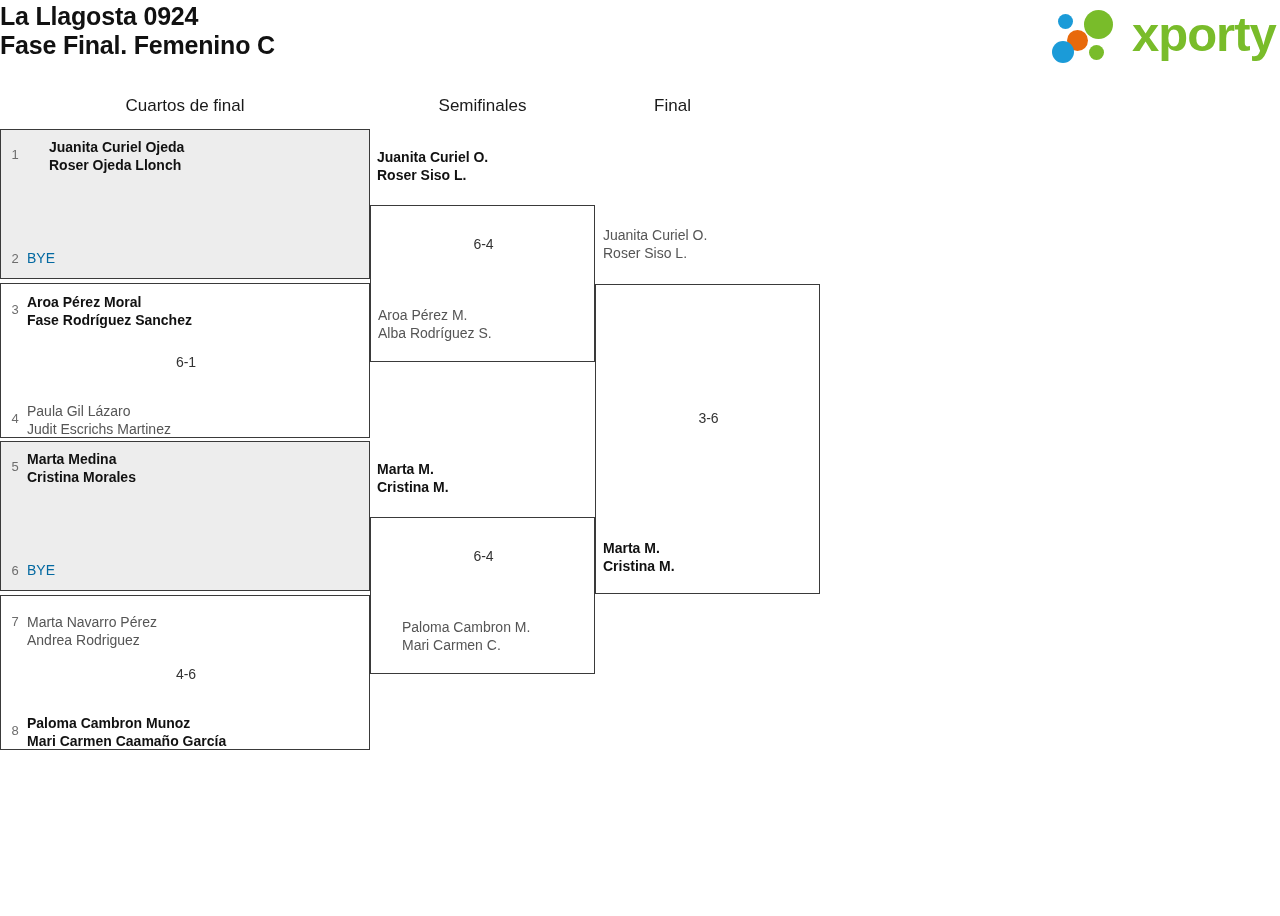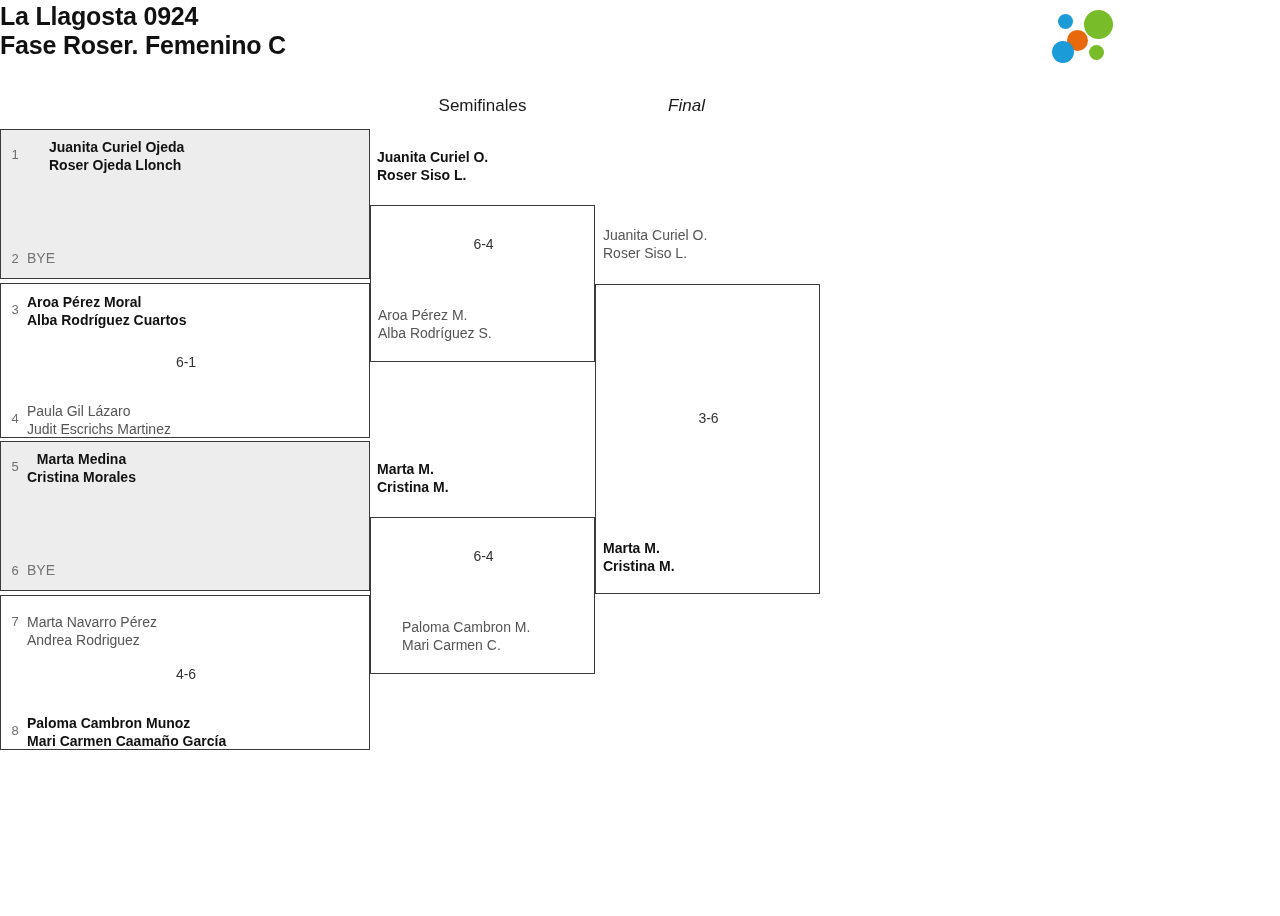--- a/index.html
+++ b/index.html
@@ -33,21 +33,21 @@
   .dot { position: absolute; border-radius: 50%; }
 
   
   .round-head {
     position: absolute; top: 95px;
     font-size: 17px; font-weight: 400; color: #1a1a1a;
     text-align: center; line-height: 22px;
   }
   #rh0 { left: 0px;   width: 370px; }
   #rh1 { left: 370px; width: 225px; }
-  #rh2 { left: 574px; width: 225px; font-style: italic; }
+  #rh2 { left: 560px; width: 225px; }
 
   
   .bracket { position: absolute; left: 0; top: 0; }
 
   .match-box {
     position: absolute;
     border: 1px solid #3a3a3a;
     background: #ffffff;
   }
   .match-box.shaded { background: #ededed; }
@@ -59,46 +59,48 @@
   }
 
   .team {
     position: absolute;
     font-size: 14px; line-height: 18px;
     white-space: nowrap;
   }
   .team .ln { display: block; }
   .team.winner { font-weight: 700; color: #111111; }
   .team.loser  { font-weight: 400; color: #555555; }
-  .team.bye    { font-weight: 400; color: #737373; font-size: 14px; }
+  .team.bye    { font-weight: 400; color: #0369a1; font-size: 14px; }
 
   .score {
     position: absolute;
     font-size: 14px; color: #333333;
     text-align: center; line-height: 18px;
   }
 </style>
 </head>
 <body>
 
 <div id="root">
 
   <div class="title-block">
     <div>La Llagosta 0924</div>
-    <div>Fase Roser. Femenino C</div>
+    <div>Fase Final. Femenino C</div>
   </div>
 
   <div class="logo">
     <span class="dot" style="left:8px;  top:6px;  width:15px; height:15px; background:#1b9bd8;"></span>
     <span class="dot" style="left:34px; top:2px;  width:29px; height:29px; background:#79bc2a;"></span>
     <span class="dot" style="left:17px; top:22px; width:21px; height:21px; background:#e8690b;"></span>
     <span class="dot" style="left:2px;  top:33px; width:22px; height:22px; background:#1b9bd8;"></span>
     <span class="dot" style="left:39px; top:37px; width:15px; height:15px; background:#79bc2a;"></span>
+    <span class="logo-word">xporty</span>
   </div>
 
+  <div class="round-head" id="rh0">Cuartos de final</div>
   <div class="round-head" id="rh1">Semifinales</div>
   <div class="round-head" id="rh2">Final</div>
 
   <div class="bracket">
 
     <div class="match-box shaded" style="left:0px; top:129px; width:370px; height:150px;">
       <span class="seed" style="top:17px;">1</span>
       <span class="team winner" style="left:26px; top:8px;margin-left:22px;">
         <span class="ln">Juanita Curiel Ojeda</span>
         <span class="ln">Roser Ojeda Llonch</span>
@@ -107,33 +109,33 @@
       <span class="team bye" style="left:26px; top:119px;">
         <span class="ln">BYE</span>
       </span>
       <span class="score" style="left:0px; top:67px; width:370px;"></span>
     </div>
 
     <div class="match-box" style="left:0px; top:283px; width:370px; height:155px;">
       <span class="seed" style="top:18px;">3</span>
       <span class="team winner" style="left:26px; top:9px;">
         <span class="ln">Aroa Pérez Moral</span>
-        <span class="ln">Alba Rodríguez Cuartos</span>
+        <span class="ln">Fase Rodríguez Sanchez</span>
       </span>
       <span class="seed" style="top:127px;">4</span>
       <span class="team loser" style="left:26px; top:118px;">
         <span class="ln">Paula Gil Lázaro</span>
         <span class="ln">Judit Escrichs Martinez</span>
       </span>
       <span class="score" style="left:0px; top:69px; width:370px;">6-1</span>
     </div>
 
     <div class="match-box shaded" style="left:0px; top:441px; width:370px; height:150px;">
       <span class="seed" style="top:17px;">5</span>
-      <span class="team winner" style="left:26px; top:8px;text-align:center;">
+      <span class="team winner" style="left:26px; top:8px;">
         <span class="ln">Marta Medina</span>
         <span class="ln">Cristina Morales</span>
       </span>
       <span class="seed" style="top:121px;">6</span>
       <span class="team bye" style="left:26px; top:119px;">
         <span class="ln">BYE</span>
       </span>
       <span class="score" style="left:0px; top:67px; width:370px;"></span>
     </div>
 

